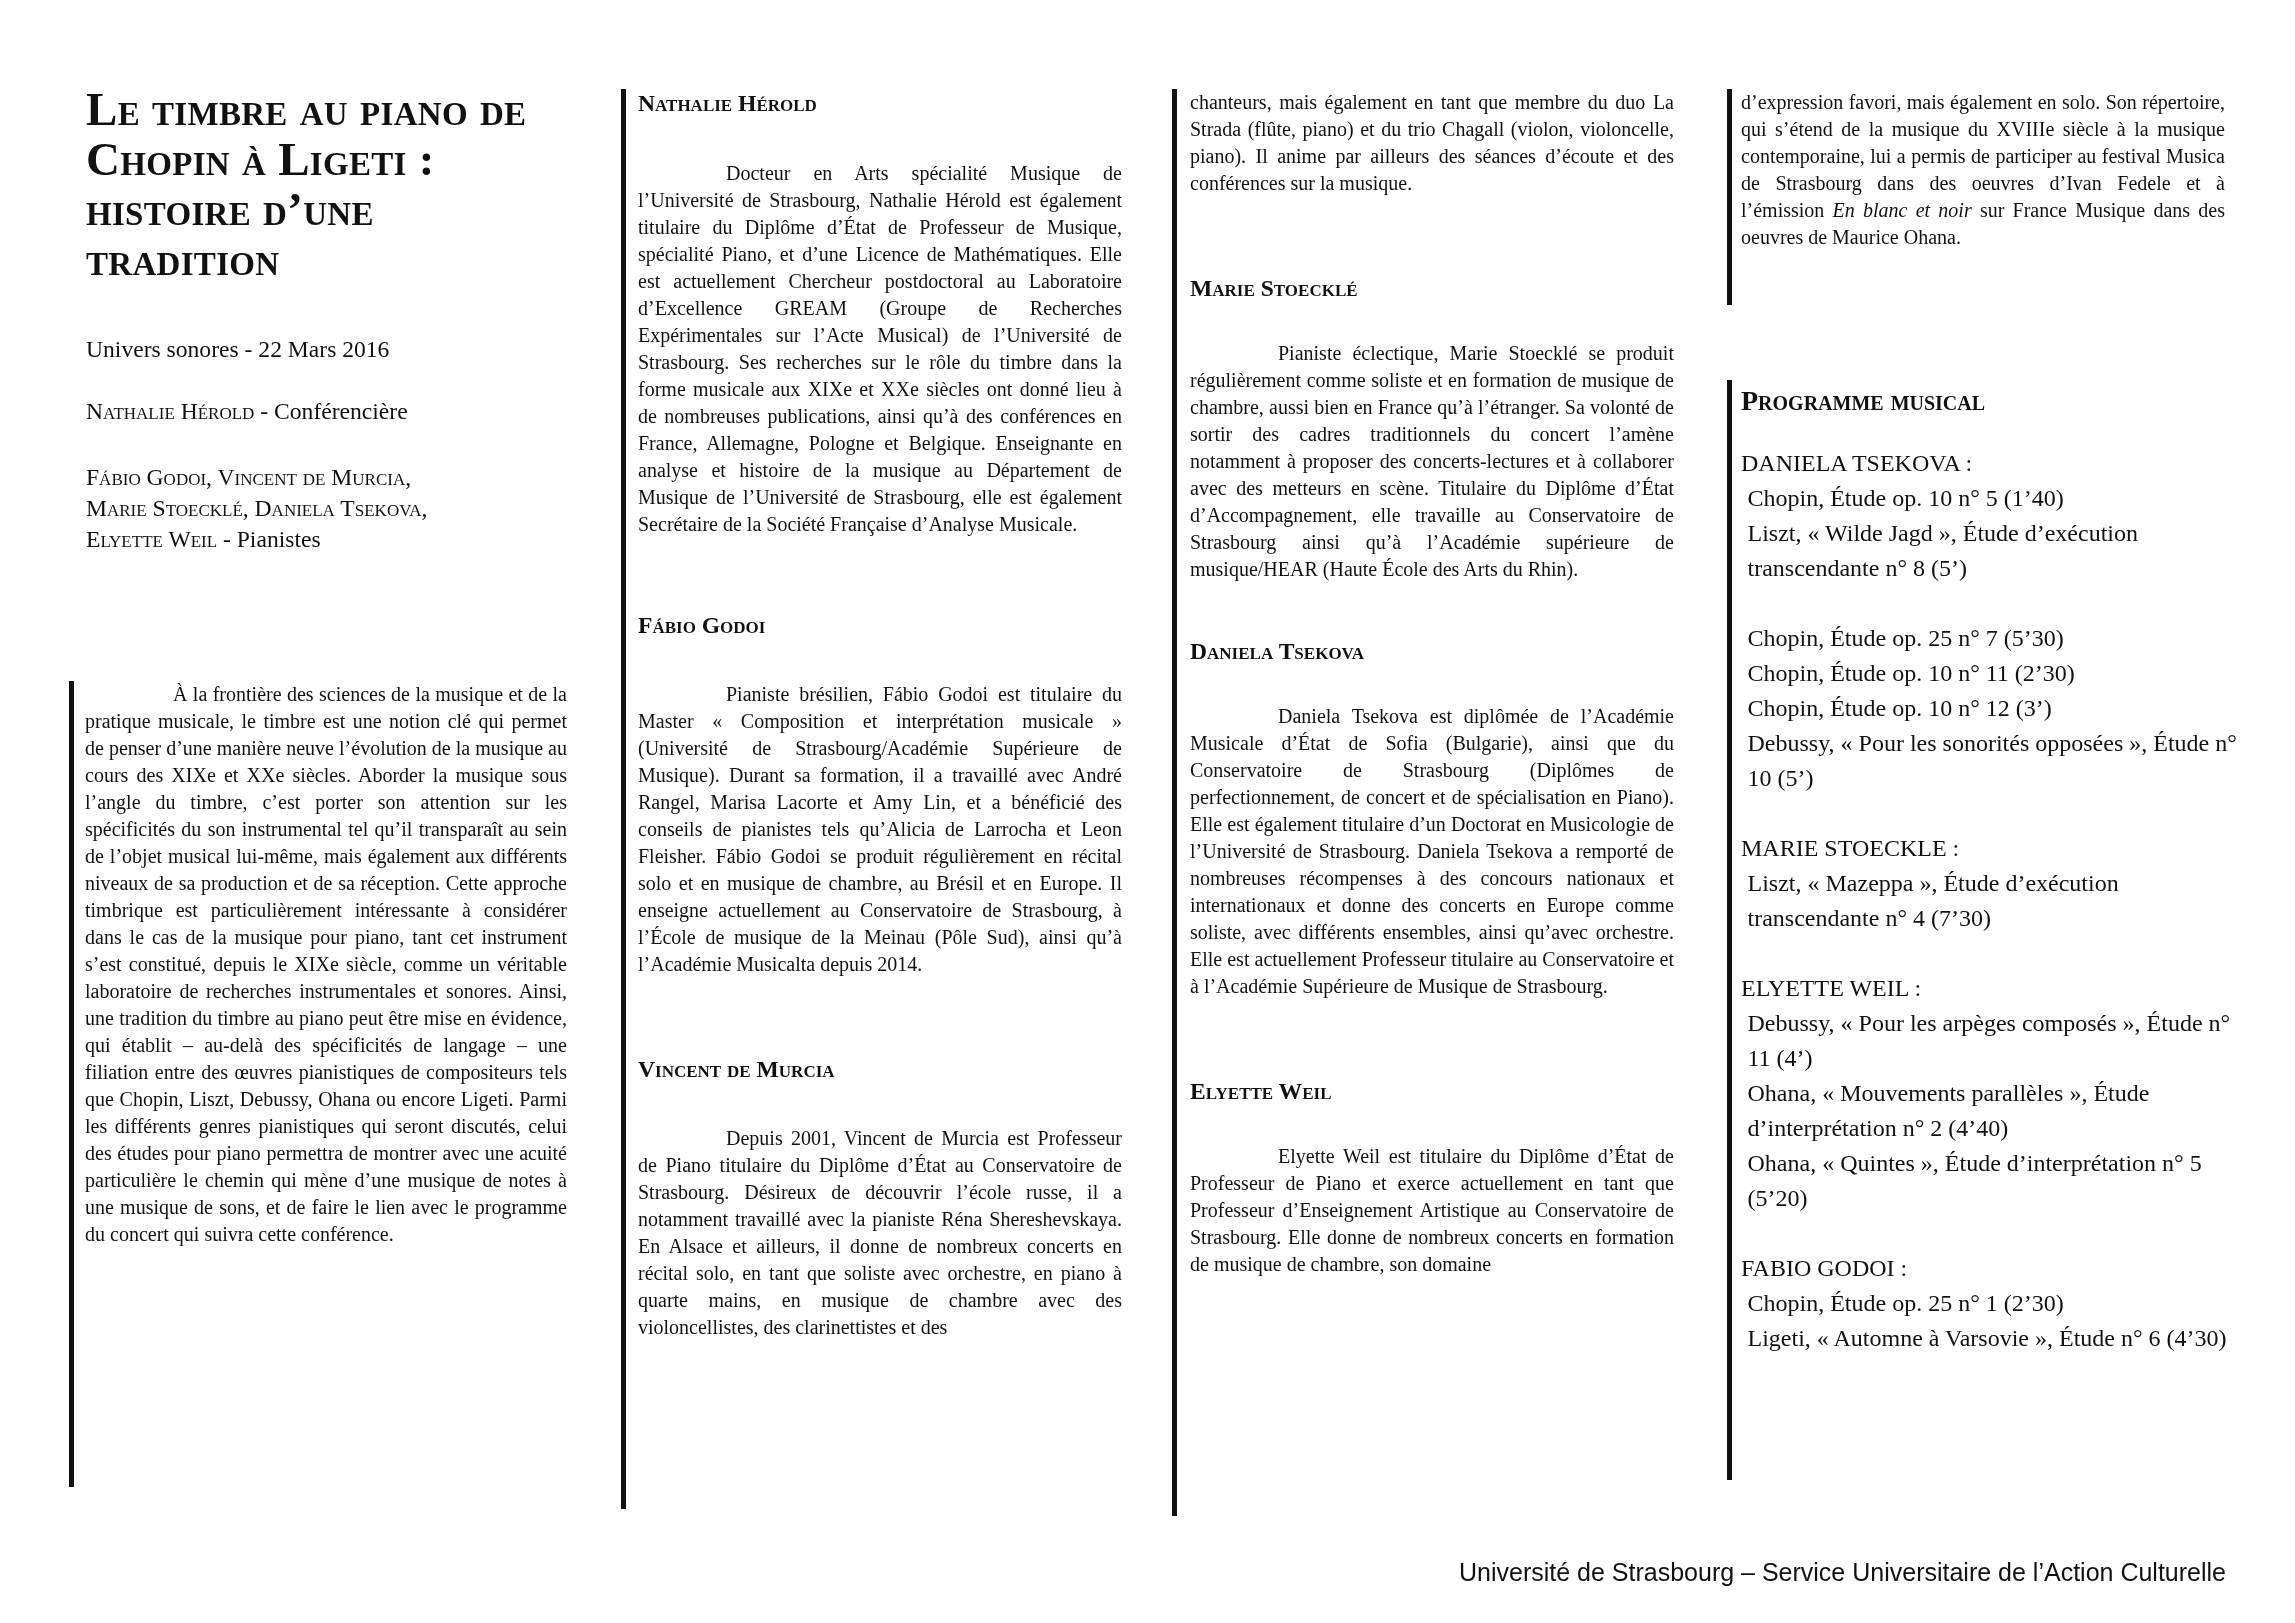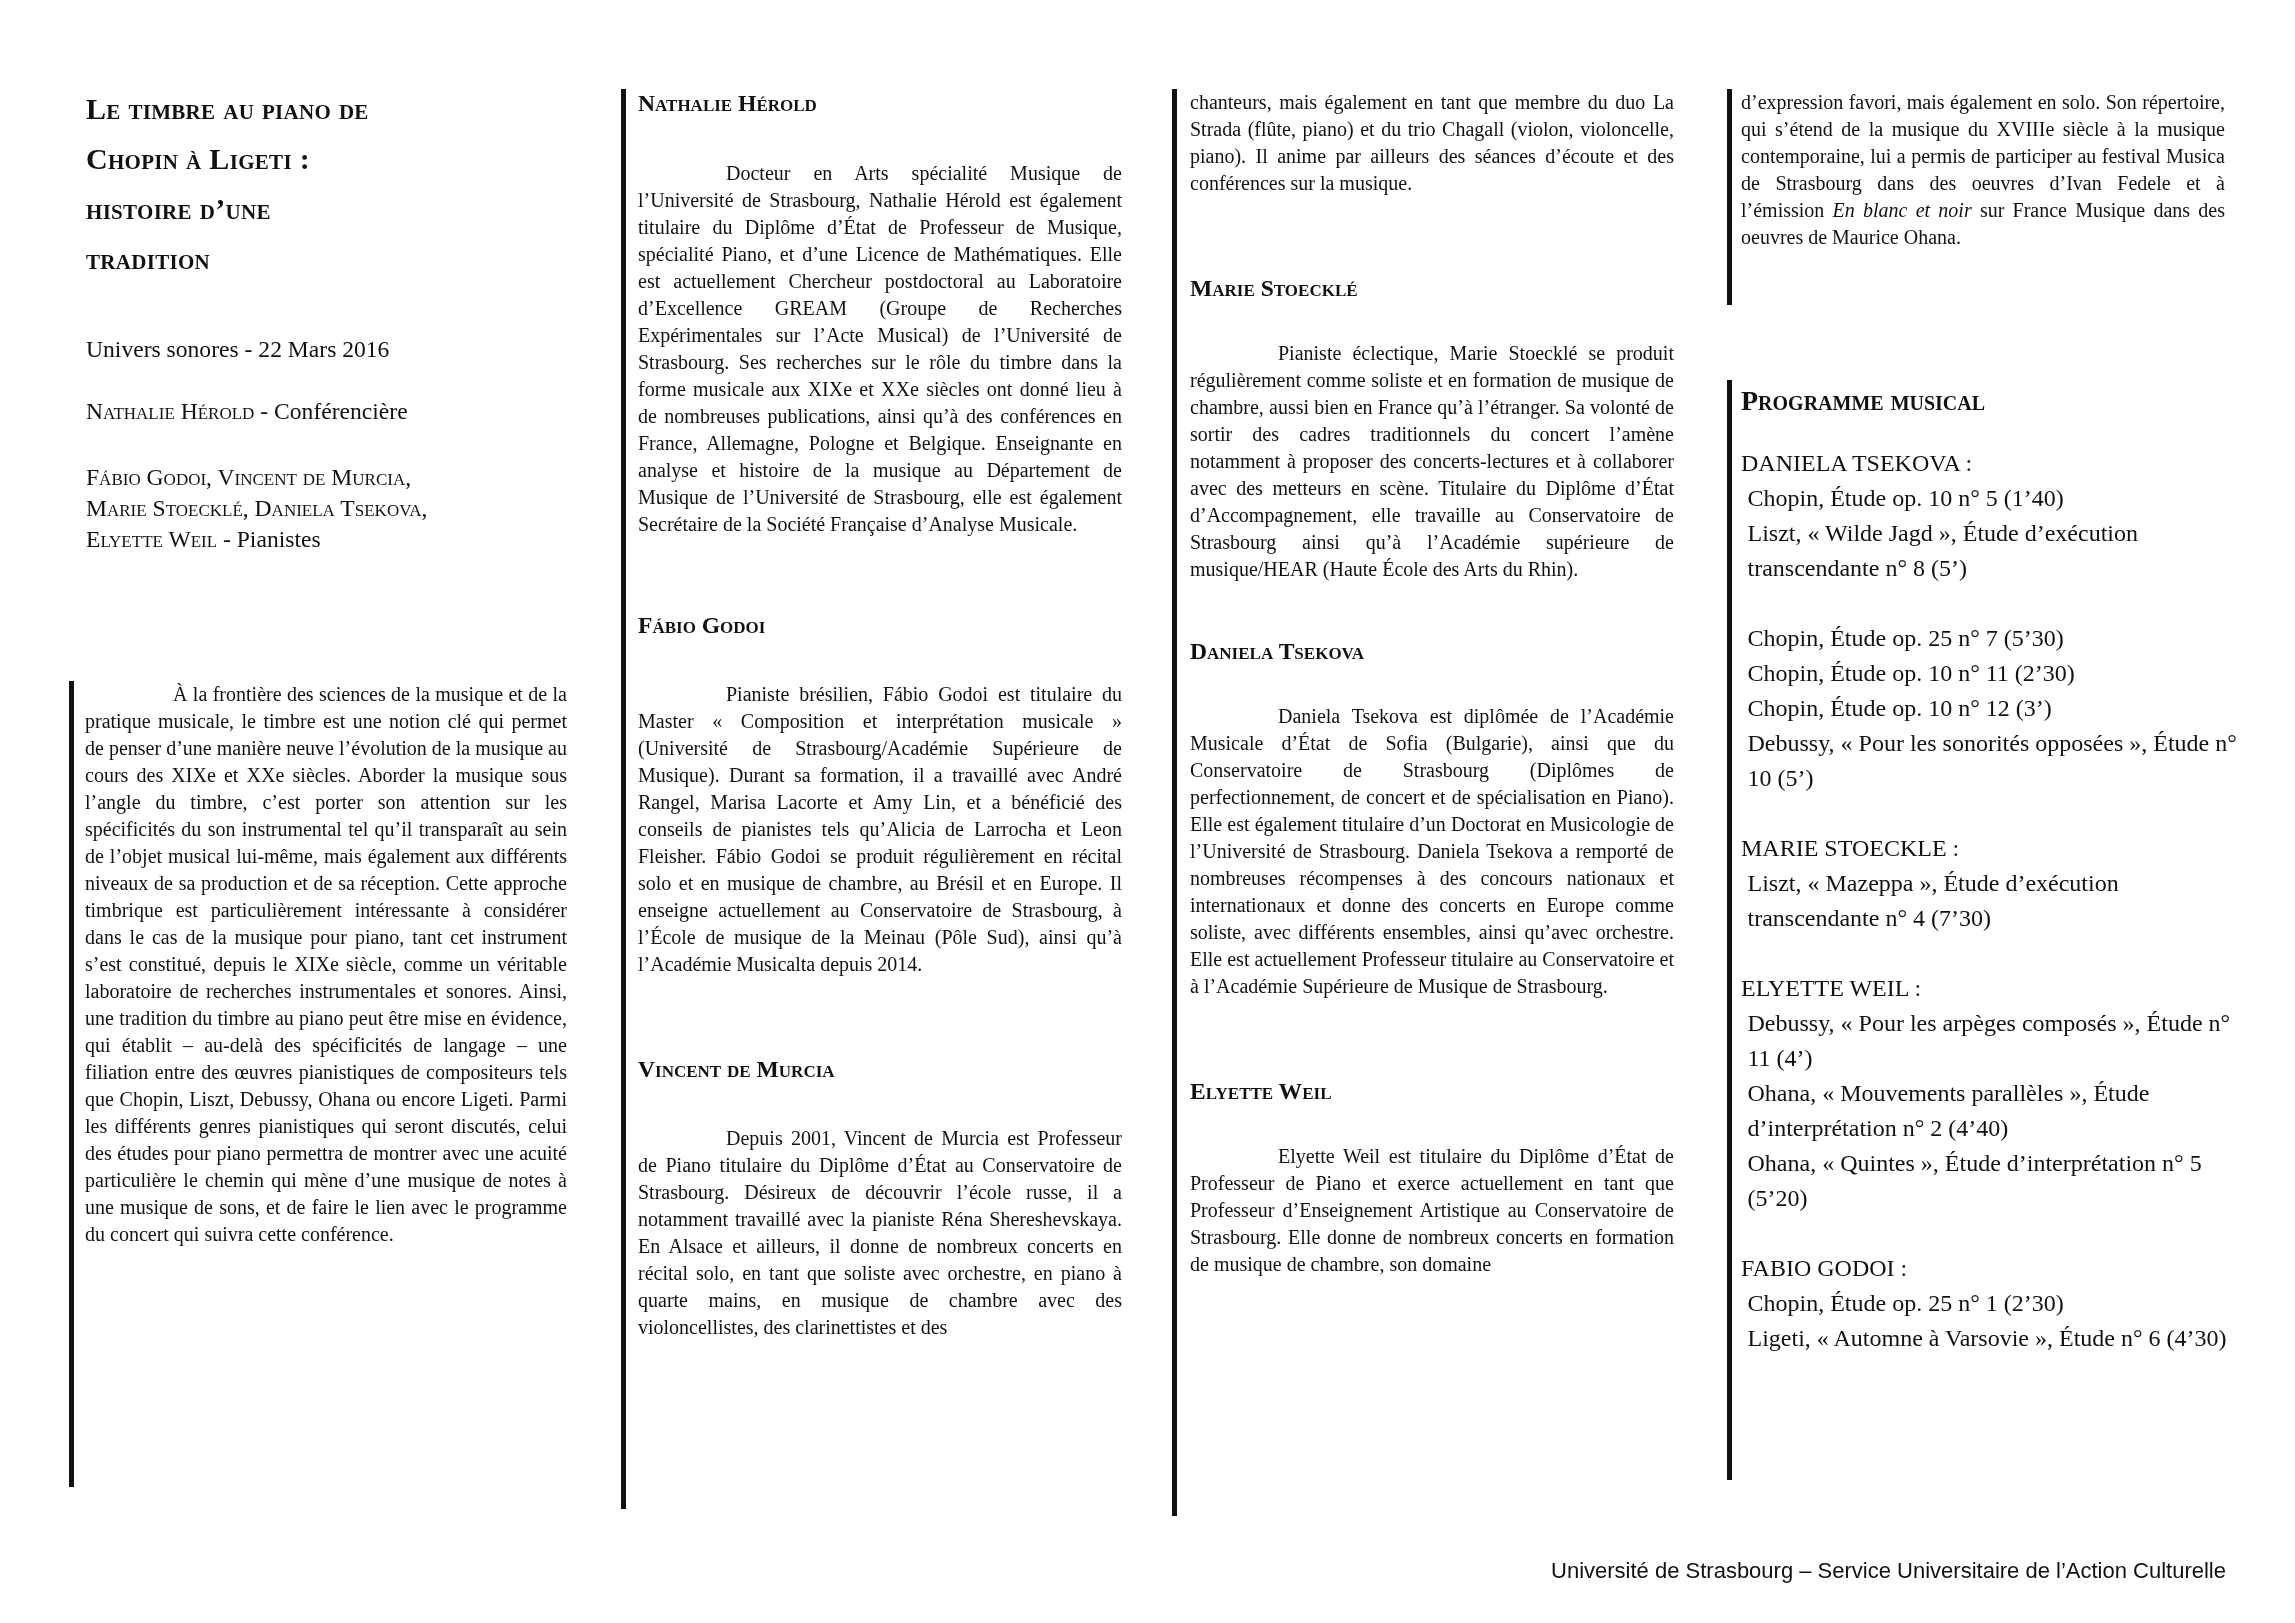--- a/index.html
+++ b/index.html
@@ -1,35 +1,35 @@
 <!DOCTYPE html>
 <html style="font-size:10.5px"><head>
 <meta charset="utf-8">
 <style>
   html, body { margin: 0; padding: 0; background: #ffffff; }
   body { width: 2295px; height: 1624px; position: relative; overflow: hidden;
          font-family: "Liberation Serif", "DejaVu Serif", serif; color: #111111; }
   .abs { position: absolute; }
   .rule { position: absolute; background: #111111; width: 4.6px; }
-  .title { left: 86px; top: 84px; width: 497px; font-weight: bold; font-size: 30px;
+  .title { left: 86px; top: 84px; width: 497px; font-weight: bold; font-size: 47px;
            line-height: 50px; font-variant: small-caps; letter-spacing: 0.3px; }
   .meta { left: 86px; font-size: 23.6px; line-height: 33px; width: 511px; }
   .sc { font-variant: small-caps; }
   .col { position: absolute; font-size: 20px; line-height: 27px; text-align: justify; }
   .col p { margin: 0; text-indent: 88px; }
   .col p.noindent { text-indent: 0; }
   .heading { font-weight: bold; font-variant: small-caps; font-size: 23.6px; line-height: 29px;
              margin: 0; text-indent: 0 !important; }
   .prog { position: absolute; left: 1741px; top: 386px; width: 497px; font-size: 24px; line-height: 35px; }
   .prog .heading { font-size: 28px; margin-bottom: 31px; }
   .prog .perf { margin-top: 0; }
   .prog .group { margin-bottom: 35px; }
   .prog .item { padding-left: 6.5px; }
   .footer { right: 69px; top: 1558px; font-family: "Liberation Sans", "DejaVu Sans", sans-serif;
-            font-size: 22px; color: #111111; }
+            font-size: 25px; color: #111111; }
   em { font-style: italic; }
 </style>
 </head>
 <body>
 
 <div class="abs title">
   <div>Le timbre au piano de</div>
   <div>Chopin à Ligeti :</div>
   <div>histoire d’une</div>
   <div>tradition</div>

